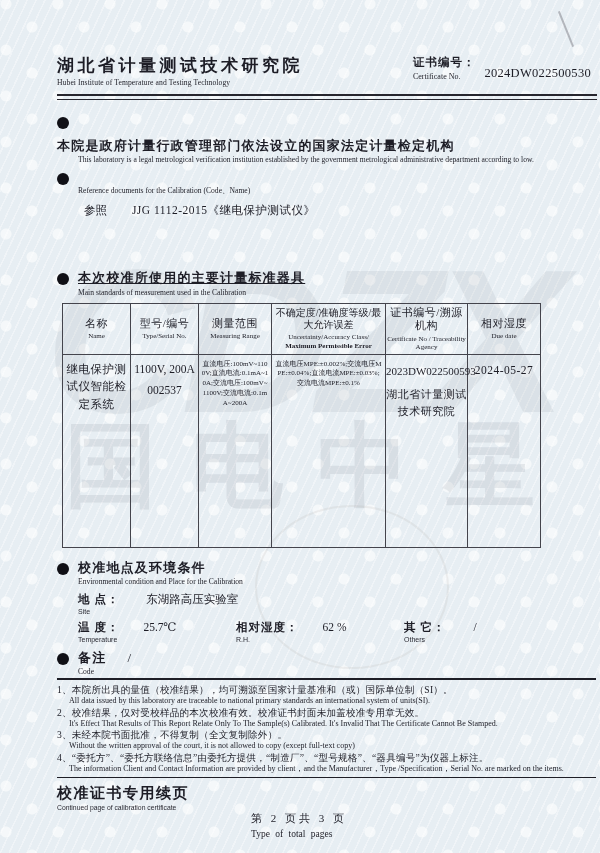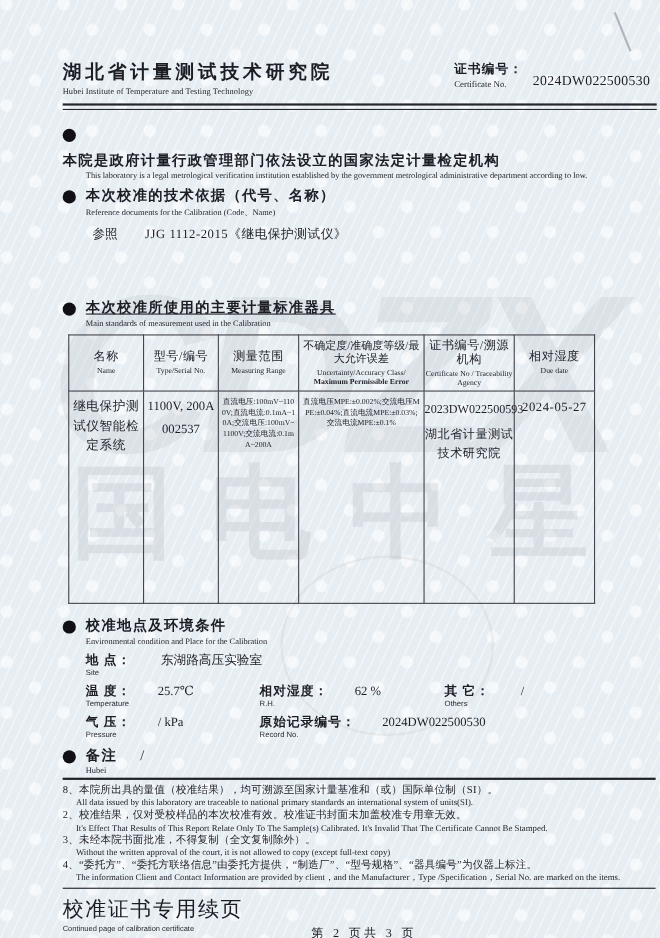--- a/index.html
+++ b/index.html
@@ -79,21 +79,21 @@
   .remark-head { margin-top:7px; }
   .remark-slash { font-weight:normal; margin-left:12px; }
 
   .rule-thick { border-top:2px solid #1e1e26; margin-top:2px; margin-right:1px; }
   .notes { margin-top:4px; }
   .note-cn { font-size:9.6px; line-height:1.25; letter-spacing:0.2px; }
   .note-en { font-size:8px; line-height:1.2; margin-left:12px; margin-bottom:1px; }
   .rule-thin2 { border-top:1.5px solid #1e1e26; margin-top:4px; margin-right:1px; }
 
   .footer { display:flex; margin-top:6px; }
-  .footer-left .cn { font-size:19px; font-weight:normal; letter-spacing:1.5px; }
+  .footer-left .cn { font-size:15px; font-weight:bold; letter-spacing:1.5px; }
   .footer-left .en { font-family:"Liberation Sans","DejaVu Sans",sans-serif; font-size:6.8px; color:#2a2a33; margin-top:1px; }
   .footer-center { margin-left:62px; }
   .footer-center .cn { font-size:11px; letter-spacing:3px;margin-top:27px; }
   .footer-center .en { font-size:9.5px; margin-top:3px; word-spacing:3px; }
 </style>
 </head>
 <body>
 
 <div class="page">
 
@@ -120,21 +120,20 @@
     <div class="rule-double"></div>
 
     <div class="sec-head mt14">
       <span class="bullet"></span>
       <span class="sec-title">本院是政府计量行政管理部门依法设立的国家法定计量检定机构</span>
     </div>
     <div class="sec-sub">This laboratory is a legal metrological verification institution established by the government metrological administrative department according to low.</div>
 
     <div class="sec-head mt6">
       <span class="bullet"></span>
-      <span class="sec-title">本次校准的技术依据（代号、名称）</span>
     </div>
     <div class="sec-sub">Reference documents for the Calibration (Code、Name)</div>
     <div class="ref-line">
       <span>参照</span>
       <span class="ref-doc">JJG 1112-2015《继电保护测试仪》</span>
     </div>
 
     <div class="sec-head mt52">
       <span class="bullet"></span>
       <span class="sec-title">本次校准所使用的主要计量标准器具</span>
@@ -228,43 +227,33 @@
       <div>
         <div class="env-main"><span class="env-label">相对湿度：</span><span class="env-val">62 %</span></div>
         <div class="sub-sans">R.H.</div>
       </div>
       <div>
         <div class="env-main"><span class="env-label">其 它：</span><span class="env-val" style="margin-left:28px">/</span></div>
         <div class="sub-sans">Others</div>
       </div>
     </div>
 
-    <div class="env-grid">
-      <div>
-        <div class="env-main"><span class="env-label">气 压：</span><span class="env-val">/  kPa</span></div>
-        <div class="sub-sans">Pressure</div>
-      </div>
-      <div style="grid-column:2 / 4">
-        <div class="env-main"><span class="env-label">原始记录编号：</span><span class="env-val">2024DW022500530</span></div>
-        <div class="sub-sans">Record No.</div>
-      </div>
-    </div>
 
     <div class="sec-head remark-head">
       <span class="bullet"></span>
       <span class="sec-title"><span>备注</span></span>
       <span class="sec-title remark-slash">/</span>
     </div>
-    <div class="sec-sub">Hubei</div>
+    <div class="sec-sub">Code</div>
 
     <div class="rule-thick"></div>
 
     <div class="notes">
       <div>
-        <div class="note-cn">8、本院所出具的量值（校准结果），均可溯源至国家计量基准和（或）国际单位制（SI）。</div>
+        <div class="note-cn">1、本院所出具的量值（校准结果），均可溯源至国家计量基准和（或）国际单位制（SI）。</div>
         <div class="note-en">All data issued by this laboratory are traceable to national primary standards an international system of units(SI).</div>
       </div>
       <div>
         <div class="note-cn">2、校准结果，仅对受校样品的本次校准有效。校准证书封面未加盖校准专用章无效。</div>
         <div class="note-en">It's Effect That Results of This Report Relate Only To The Sample(s) Calibrated. It's Invalid That The Certificate Cannot Be Stamped.</div>
       </div>
       <div>
         <div class="note-cn">3、未经本院书面批准，不得复制（全文复制除外）。</div>
         <div class="note-en">Without the written approval of the court, it is not allowed to copy (except full-text copy)</div>
       </div>

